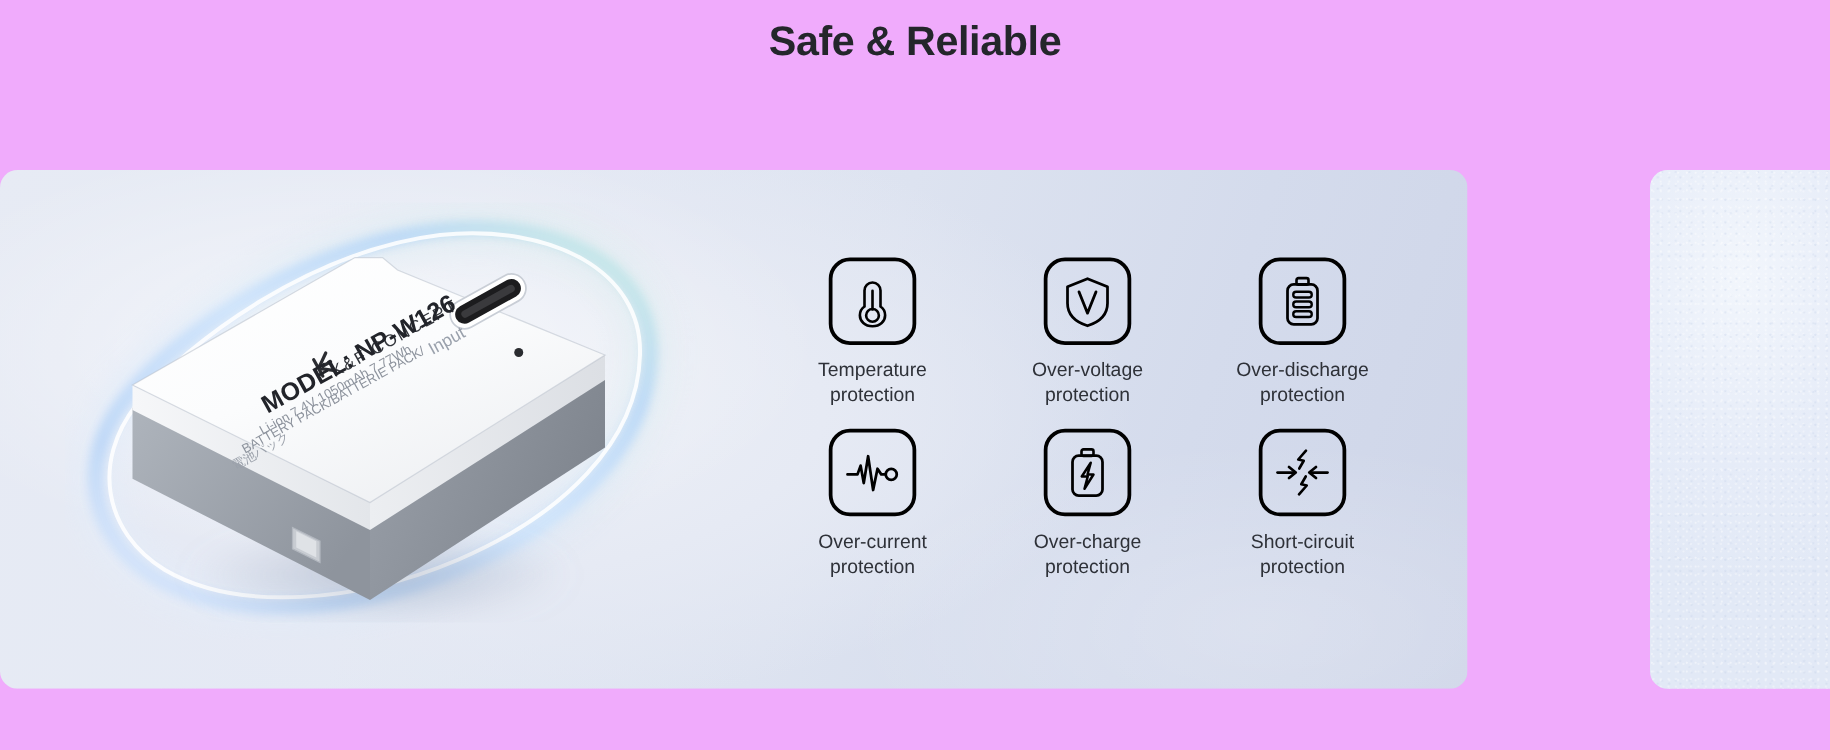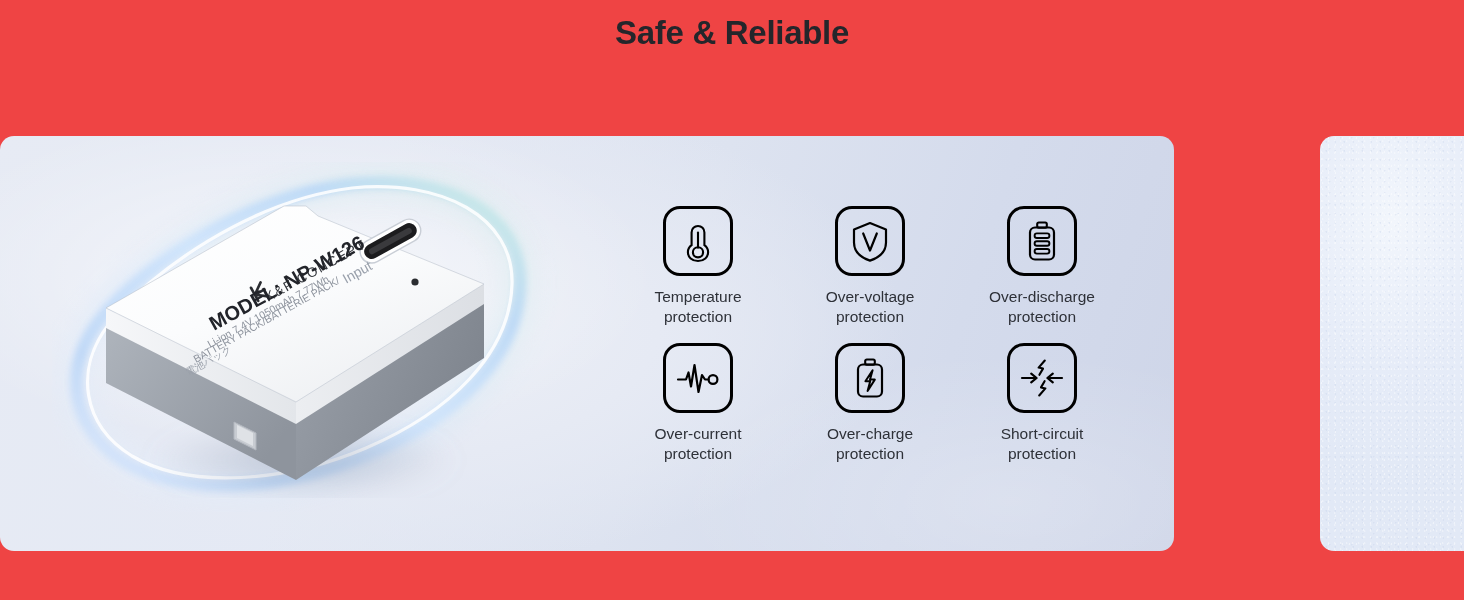--- a/index.html
+++ b/index.html
@@ -9,21 +9,21 @@
     height: 600px;
     background: #ffffff;
     font-family: "Liberation Sans", sans-serif;
     overflow: hidden;
   }
 
   #page {
     position: relative;
     width: 1464px;
     height: 600px;
-    background: #ef4444;
+    background: #f0abfc;
   }
 
   
   .page-title {
     position: absolute;
     top: 14px;
     left: 0;
     width: 1464px;
     text-align: center;
     font-size: 33px;

